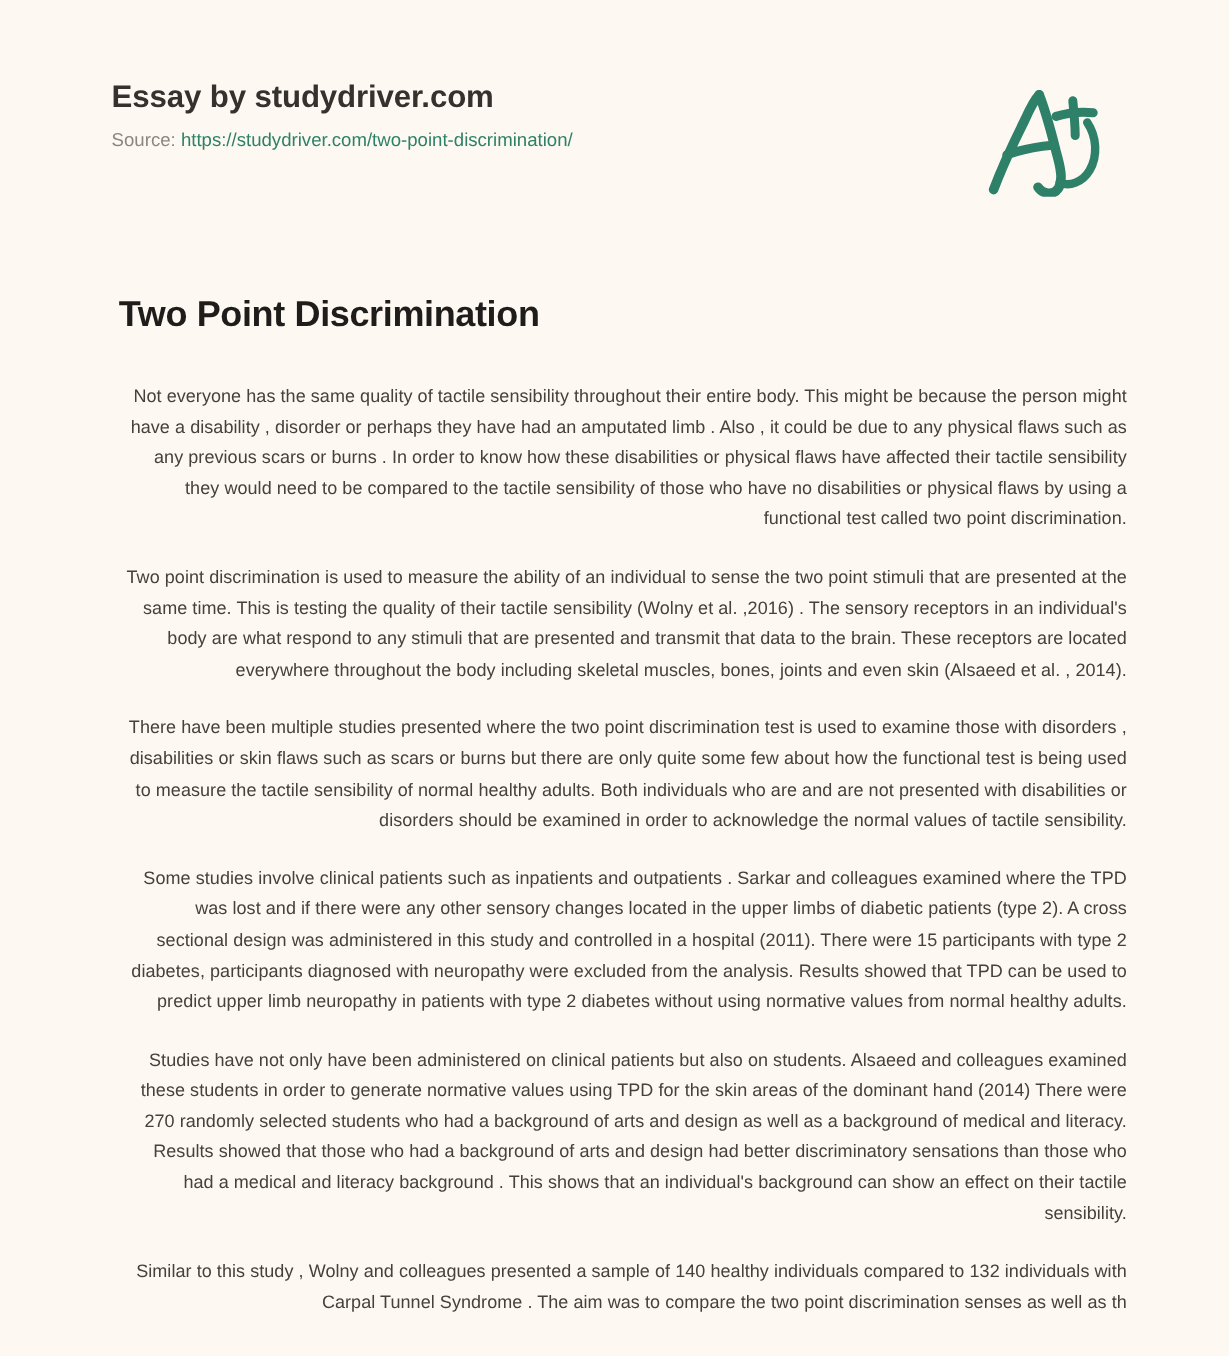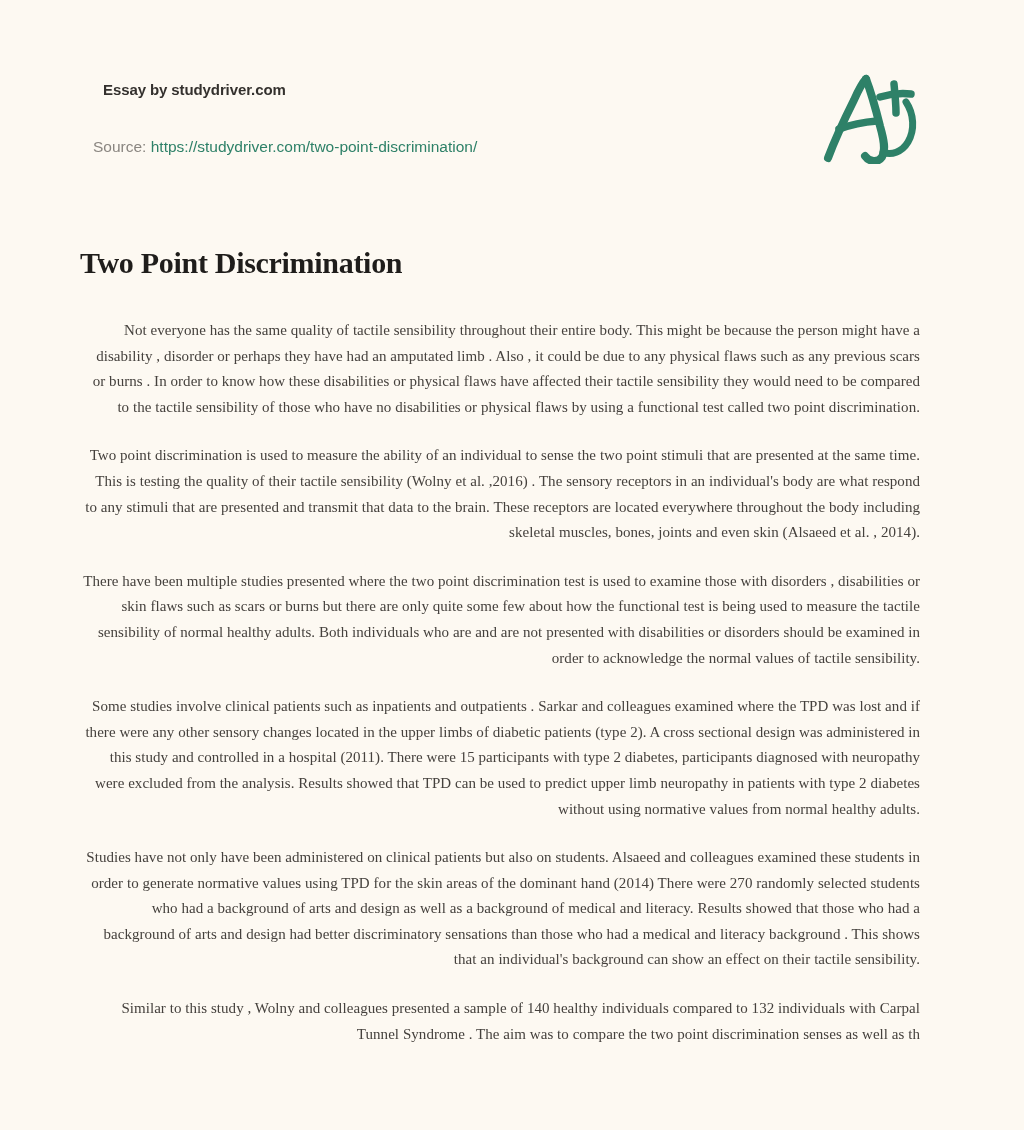--- a/index.html
+++ b/index.html
@@ -34,31 +34,31 @@
   }
 
   .brand-block {
     position: absolute;
     left: 93px;
     top: 66px;
     width: 620px;
   }
 
   .essay-by {
-    font-size: 15px;
+    font-size: 26px;
     font-weight: bold;
     line-height: 28px;
     letter-spacing: -0.1px;
     color: #34312e;
-    margin: 10px;
+    margin: 0;
     white-space: nowrap;
   }
 
   .source-line {
-    margin-top: 33px;
+    margin-top: 14px;
     font-size: 15.5px;
     line-height: 20px;
     white-space: nowrap;
   }
 
   .source-label {
     color: #8a8681;
   }
 
   .source-url {
@@ -76,24 +76,23 @@
   }
   .logo svg {
     display: block;
     width: 104px;
     height: 92px;
   }
 
   
   .article {
     position: absolute;
-    left: 80px;
+    left: 99px;
     top: 245px;
     width: 840px;
-    font-family: Liberation Serif, serif;
   }
 
   .article-title {
     margin: 0 0 37px 0;
     font-size: 30px;
     line-height: 36px;
     font-weight: bold;
     letter-spacing: -0.3px;
     color: #1f1d1b;
   }

